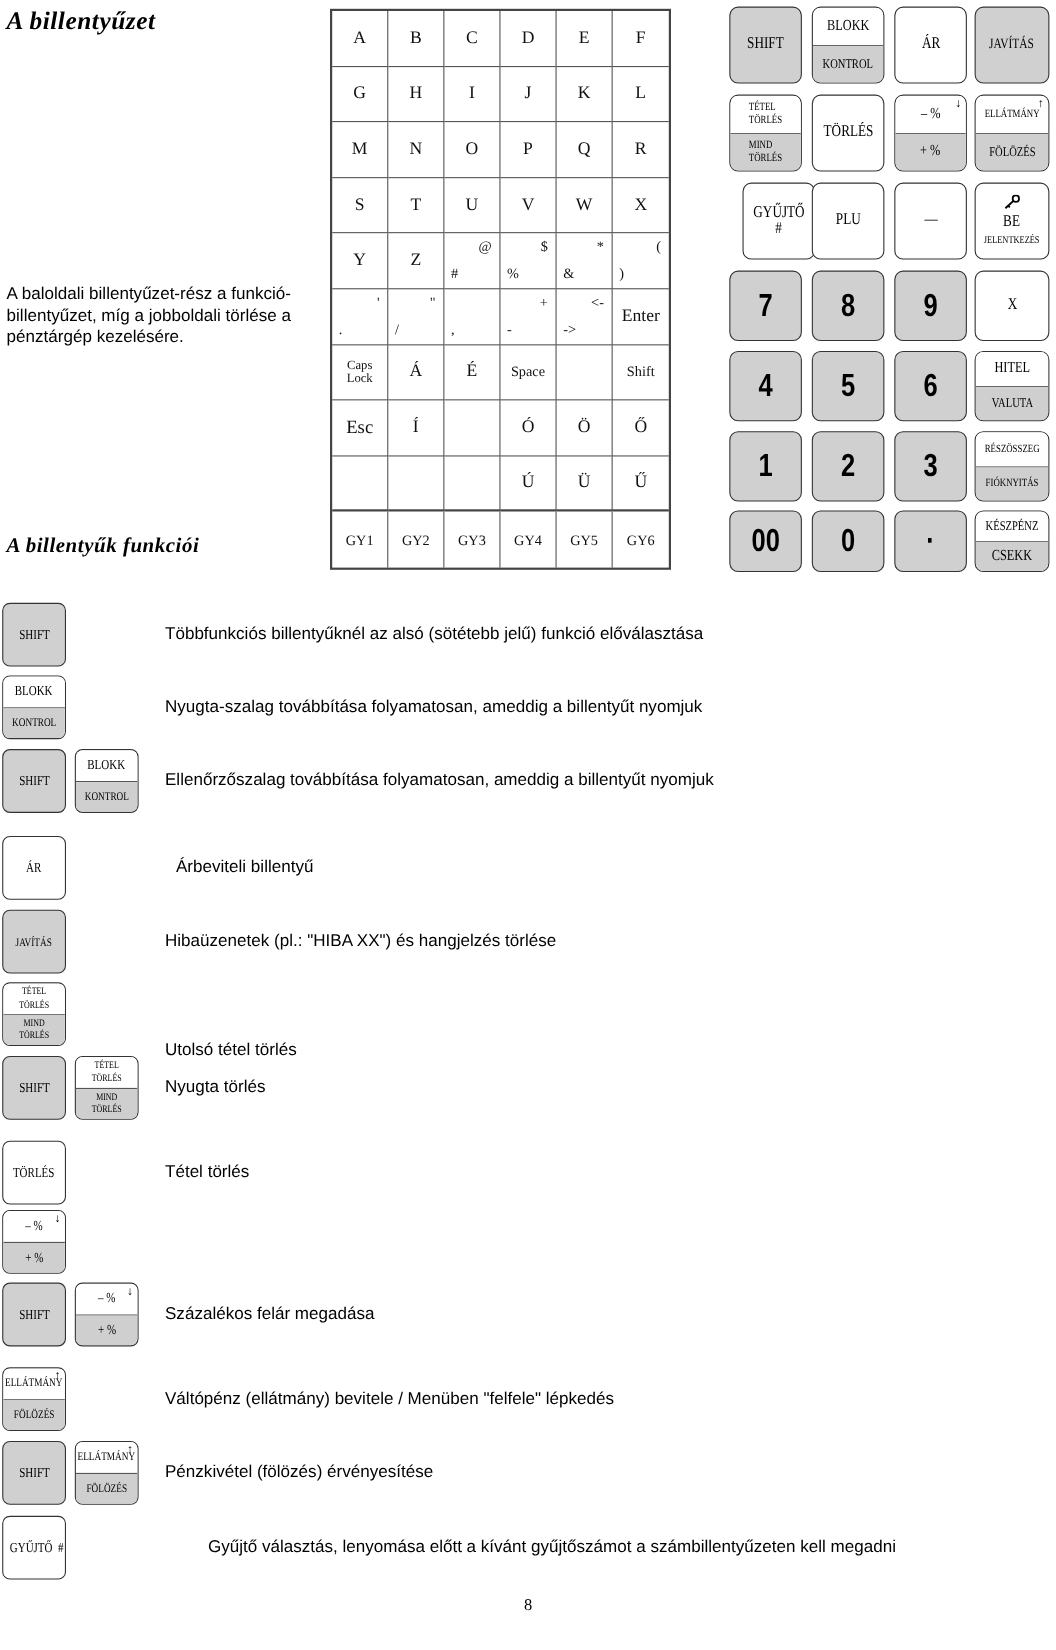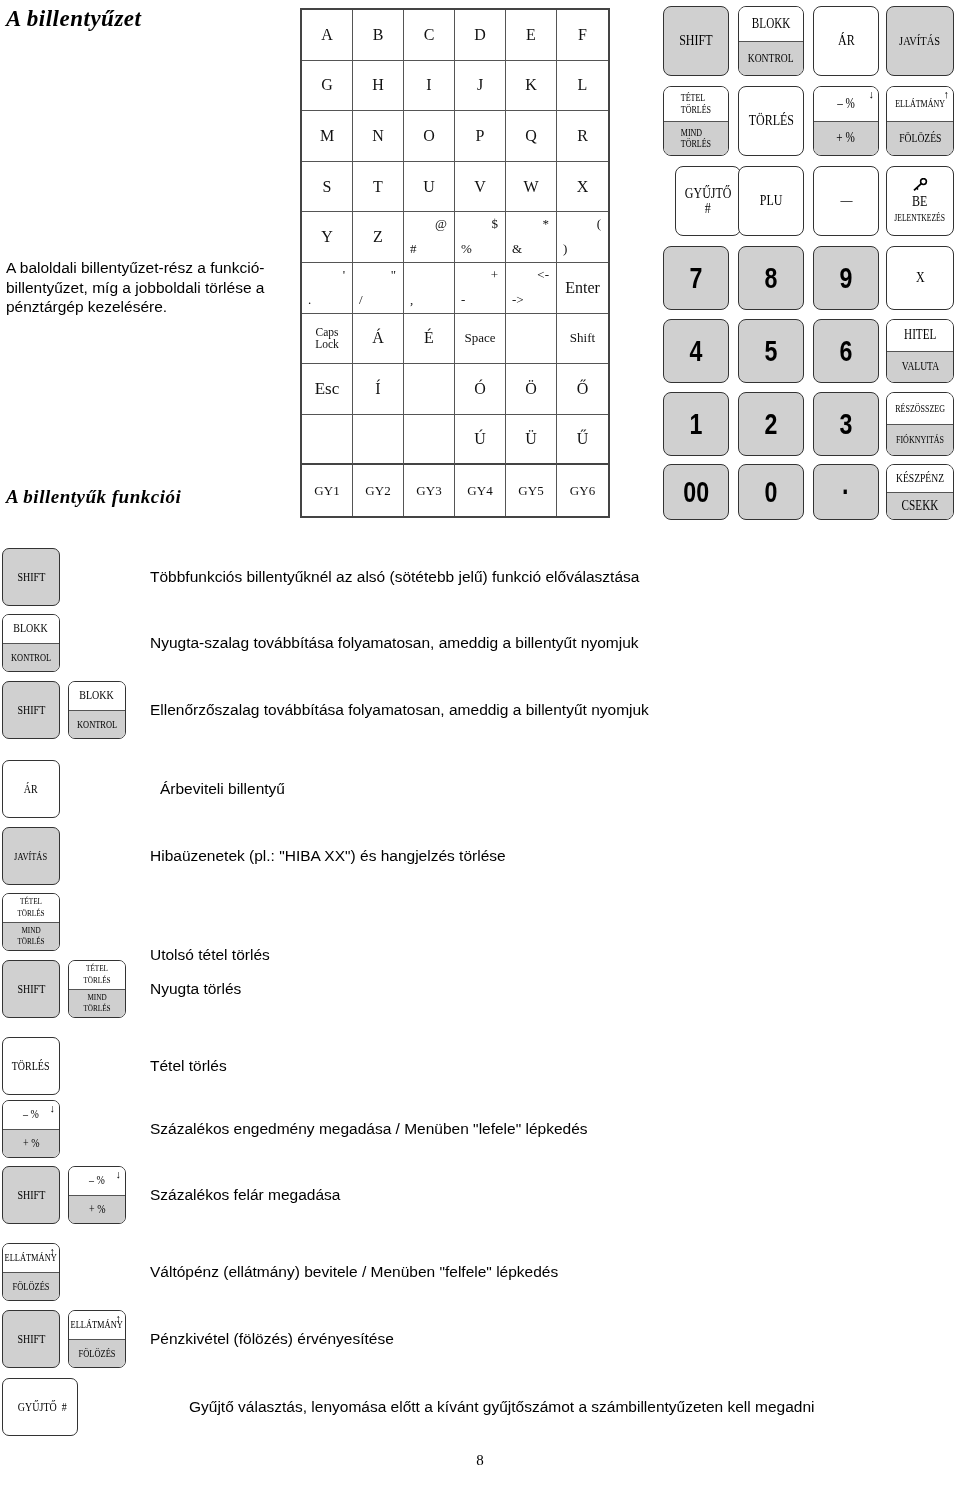--- a/index.html
+++ b/index.html
@@ -618,21 +618,20 @@
             <div>– %</div>
           </span>
           <span class="arrow">↓</span>
         </div>
         <div class="bot">
           <span class="condensed" style="font-size: 12.5px;">
             <div>+ %</div>
           </span>
         </div>
       </div>
-      <div class="ldesc" style="left: 150px; top: 20px;">Százalékos engedmény megadása / Menüben "lefele" lépkedés</div>
     </div>
     <div class="legend-row" style="top: 1166px; height: 62px;">
       <div class="lk grey" style="left: 2px; top: 0px; width: 58px; height: 58px;">
         <div class="lbl"><div class="condensed" style="font-size: 12.5px;">SHIFT</div></div>
       </div>
       <div class="lk split" style="left: 68px; top: 0px; width: 58px; height: 58px;">
         <div class="top">
           <span class="condensed" style="font-size: 12.5px;">
             <div>– %</div>
           </span>
@@ -675,20 +674,20 @@
         </div>
         <div class="bot">
           <span class="condensed" style="font-size: 10.5px;">
             <div>FÖLÖZÉS</div>
           </span>
         </div>
       </div>
       <div class="ldesc" style="left: 150px; top: 20px;">Pénzkivétel (fölözés) érvényesítése</div>
     </div>
     <div class="legend-row" style="top: 1378px; height: 62px;">
-      <div class="lk" style="left: 2px; top: 0px; width: 76px; height: 58px;">
+      <div class="lk" style="left: 2px; top: 0px; width: 58px; height: 58px;">
         <div class="lbl"><div class="condensed" style="font-size: 12.5px;">GYŰJTŐ</div><div class="condensed" style="font-size: 12.5px;">#</div></div>
       </div>
       <div class="ldesc" style="left: 150px; top: 20px; margin-left: 39px;">Gyűjtő választás, lenyomása előtt a kívánt gyűjtőszámot a számbillentyűzeten kell megadni</div>
     </div>
   </div>
 
 <div id="page-number">8</div>
 
 </body></html>

